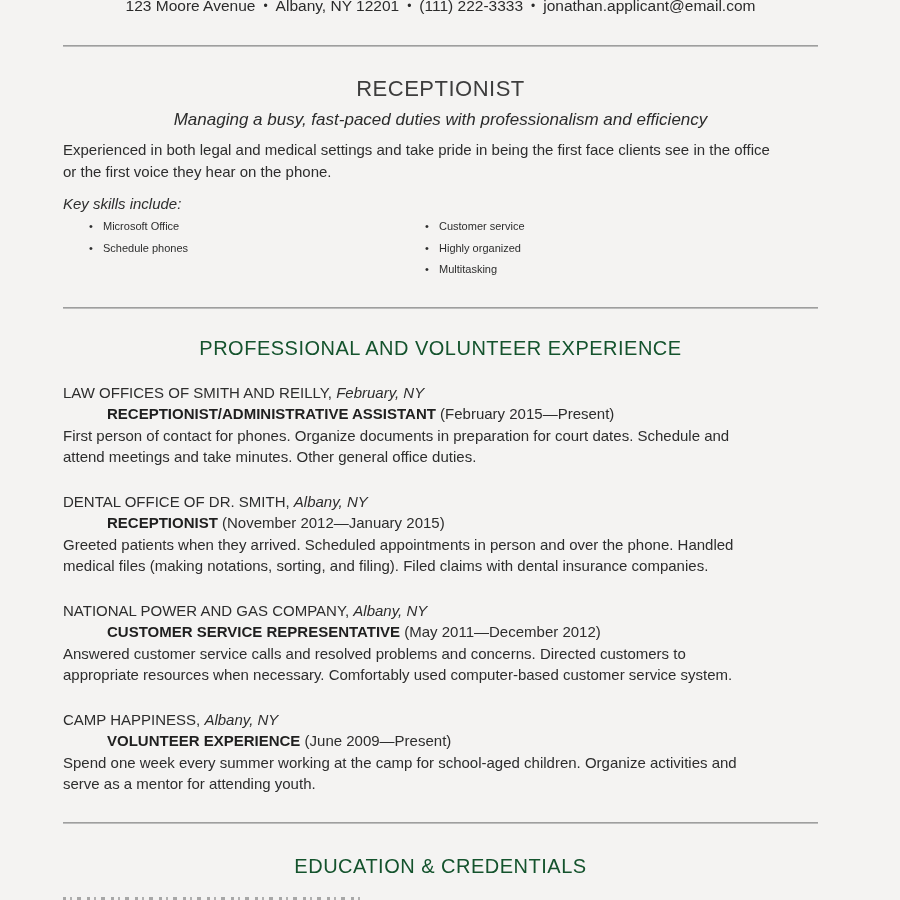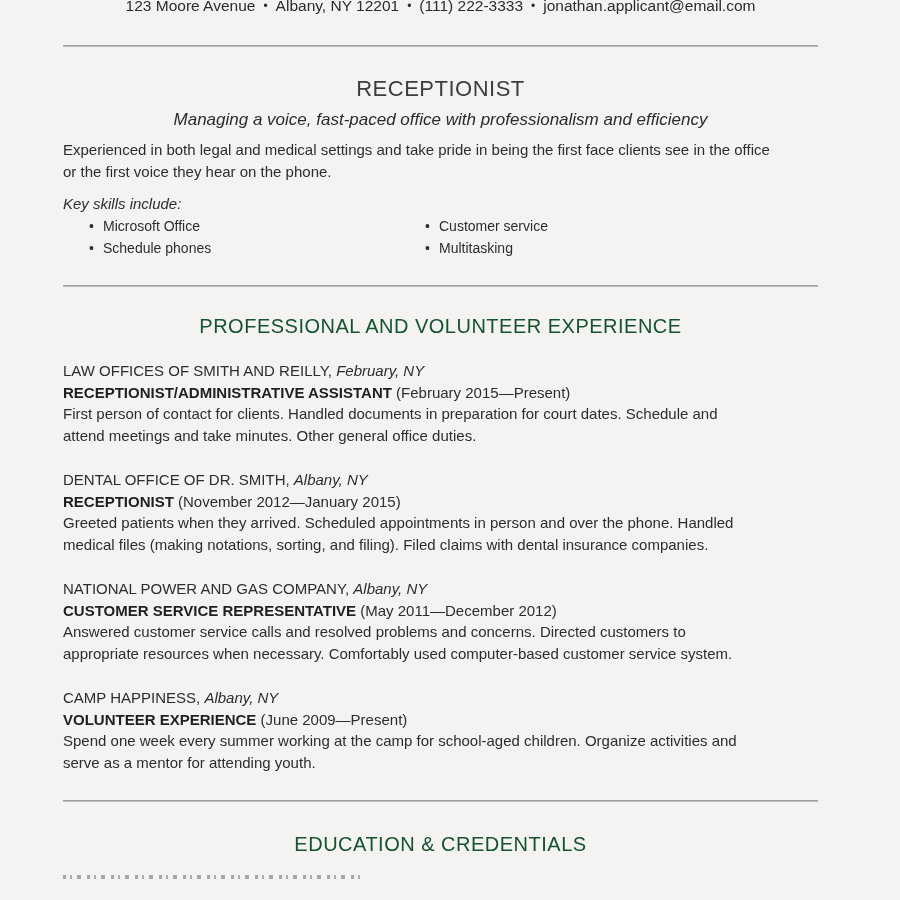--- a/index.html
+++ b/index.html
@@ -80,21 +80,21 @@
   }
   .skills ul {
     list-style: none;
     margin: 0;
     padding: 0;
   }
   .skills .col-left { width: 336px; }
   .skills li {
     position: relative;
     padding-left: 40px;
-    font-size: 14px;
+    font-size: 11px;
     line-height: 21.5px;
   }
   .skills li::before {
     content: "\2022";
     position: absolute;
     left: 26px;
     top: 0;
   }
   
   .section-heading {
@@ -109,21 +109,21 @@
   .heading-education { margin-top: 29px; }
   
   .job {
     font-size: 15px;
     line-height: 21.5px;
   }
   .job-first { margin-top: 21px; }
   .job-next  { margin-top: 23px; }
   .job-company { white-space: nowrap; }
   .job-location { font-style: italic; }
-  .job-title-line { white-space: nowrap; }
+  .job-title-line { white-space: nowrap; margin-left: 44px; }
   .job-title { font-weight: 700; color: #1f1f1f; }
   .job-desc div { white-space: nowrap; }
   
   .clipped-line {
     margin-top: 18px;
     height: 4px;
     width: 300px;
     background: repeating-linear-gradient(
       90deg,
       #9a9a9a 0 3px, transparent 3px 7px,
@@ -138,55 +138,56 @@
 
 <div class="page">
 
   <div class="contact-line">
     <span>123 Moore Avenue</span><span class="sep">•</span><span>Albany, NY 12201</span><span class="sep">•</span><span>(111) 222-3333</span><span class="sep">•</span><span>jonathan.applicant@email.com</span>
   </div>
 
   <div class="rule rule-top"></div>
 
   <div class="doc-title">RECEPTIONIST</div>
-  <div class="tagline">Managing a voice, fast-paced office with professionalism and efficiency</div>
+  <div class="tagline">Managing a busy, fast-paced duties with professionalism and efficiency</div>
 
   <div class="summary">
     <div>Experienced in both legal and medical settings and take pride in being the first face clients see in the office</div>
     <div>or the first voice they hear on the phone.</div>
   </div>
 
   <div class="skills-label">Key skills include:</div>
 
   <div class="skills">
     <ul class="col-left">
       <li>Microsoft Office</li>
       <li>Schedule phones</li>
     </ul>
     <ul class="col-right">
       <li>Customer service</li>
+      <li>Highly organized</li>
       <li>Multitasking</li>
     </ul>
   </div>
 
   <div class="rule rule-experience"></div>
 
   <div class="section-heading heading-experience">PROFESSIONAL AND VOLUNTEER EXPERIENCE</div>
 
   <div class="job job-first">
     <div class="job-company">
       <span>LAW OFFICES OF SMITH AND REILLY,</span>
       <span class="job-location">February, NY</span>
     </div>
     <div class="job-title-line">
       <span class="job-title">RECEPTIONIST/ADMINISTRATIVE ASSISTANT</span>
       <span>(February 2015—Present)</span>
     </div>
     <div class="job-desc">
-      <div>First person of contact for clients. Handled documents in preparation for court dates. Schedule and</div>
+      <div>First person of contact for phones. Organize documents in preparation for court dates. Schedule and</div>
       <div>attend meetings and take minutes. Other general office duties.</div>
     </div>
   </div>
 
   <div class="job job-next">
     <div class="job-company">
       <span>DENTAL OFFICE OF DR. SMITH,</span>
       <span class="job-location">Albany, NY</span>
     </div>
     <div class="job-title-line">

